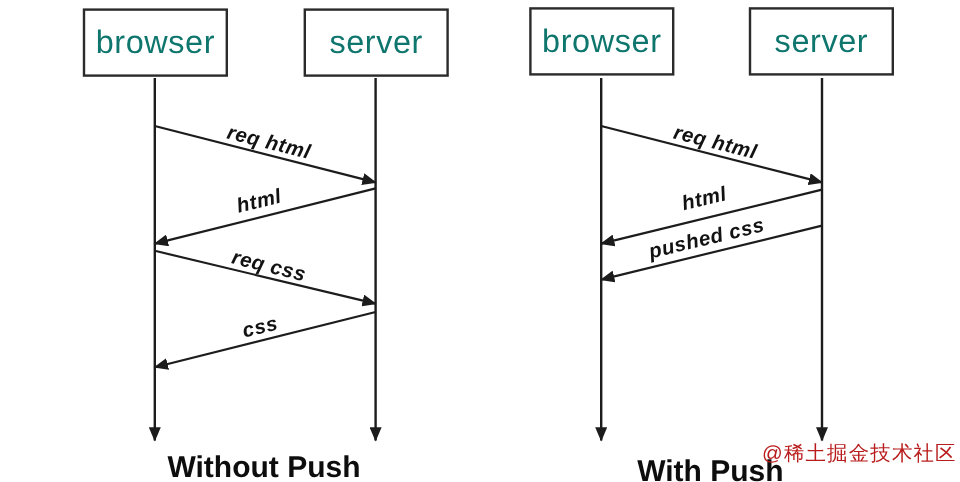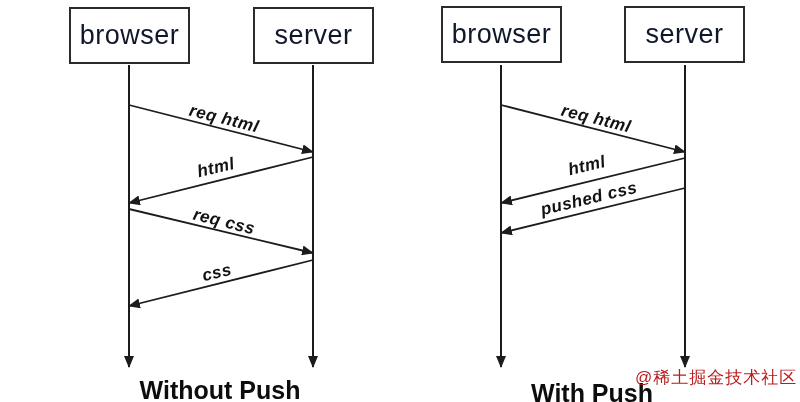--- a/index.html
+++ b/index.html
@@ -20,21 +20,21 @@
     position: absolute;
     width: 121px;
     height: 57px;
     border: 2px solid #2b2b2b;
     background: #ffffff;
     box-sizing: border-box;
     display: flex;
     align-items: center;
     justify-content: center;
     font-size: 27px;
-    color: #0f172a;
+    color: #0f766e;
     letter-spacing: 0.5px;
   }
   .msg-label {
     position: absolute;
     white-space: nowrap;
     font-size: 17px;
     font-weight: bold;
     font-style: italic;
     color: #121212;
     letter-spacing: 0.5px;

